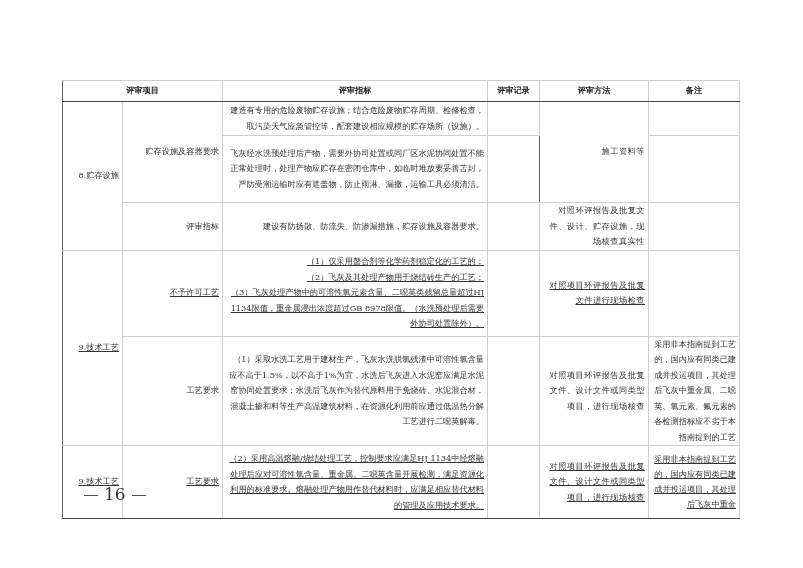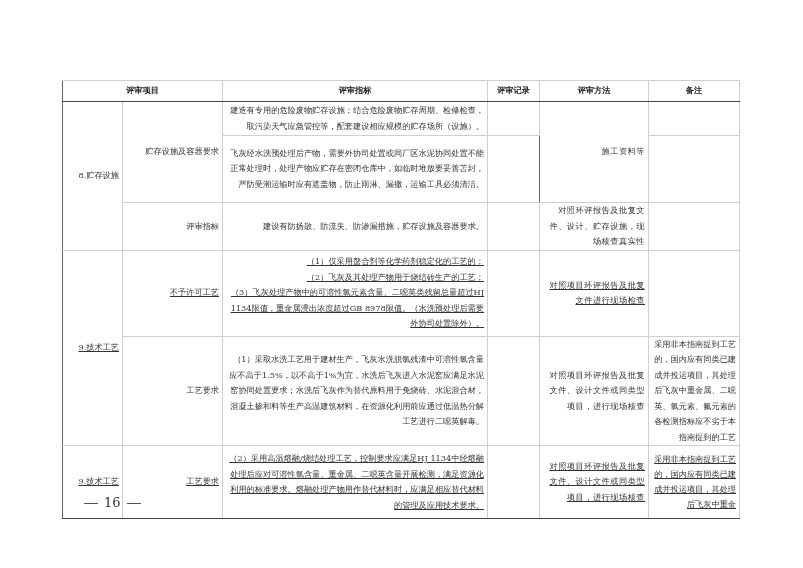--- a/index.html
+++ b/index.html
@@ -11,21 +11,21 @@
   table.grid td, table.grid th { border: 1px solid #cfcfcf; padding: 0 3px; vertical-align: middle;
                font-size: 8.2px; line-height: 15.5px; font-weight: normal; color: #333; }
   table.grid th { font-weight: bold; text-align: center; height: 20px; color: #222; }
   .bl-dark { border-left: 1.5px solid #666 !important; }
   .bt-dark { border-top: 1.5px solid #555 !important; text-decoration: underline; }
   .bb-dark { border-bottom: 1.5px solid #444 !important; }
   .c-left { text-align: right; }
   .method { letter-spacing: 0.5px; }
   .remark { font-size: 8px; line-height: 11px; padding: 1px 3px; }
   .remark.big { line-height: 15px; }
-  .pagenum { position: absolute; left: 78px; top: 495px; font-size: 13px; color: #333;
+  .pagenum { position: absolute; left: 78px; top: 484px; font-size: 17px; color: #333;
              font-family: "DejaVu Serif", serif; }
   .pagenum .dash { display: inline-block; width: 14px; height: 1px; background: #555;
                    vertical-align: middle; margin: 0 6px; }
 </style>
 </head>
 <body>
 
 <div class="page">
   <table class="grid">
     <colgroup>

